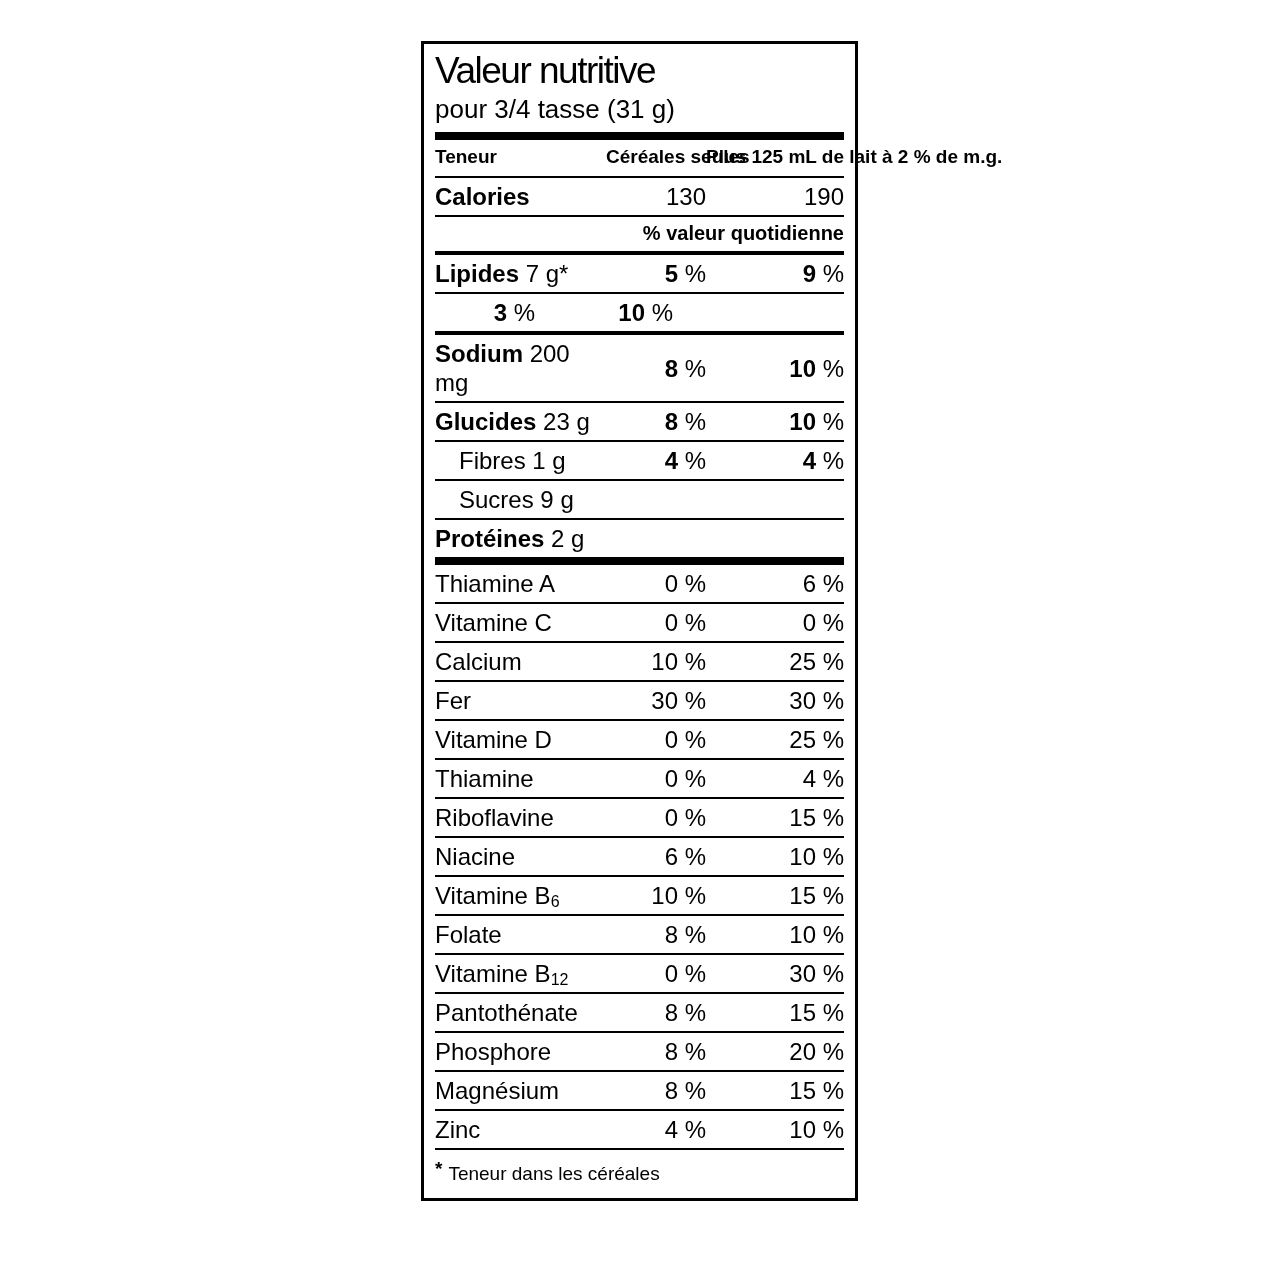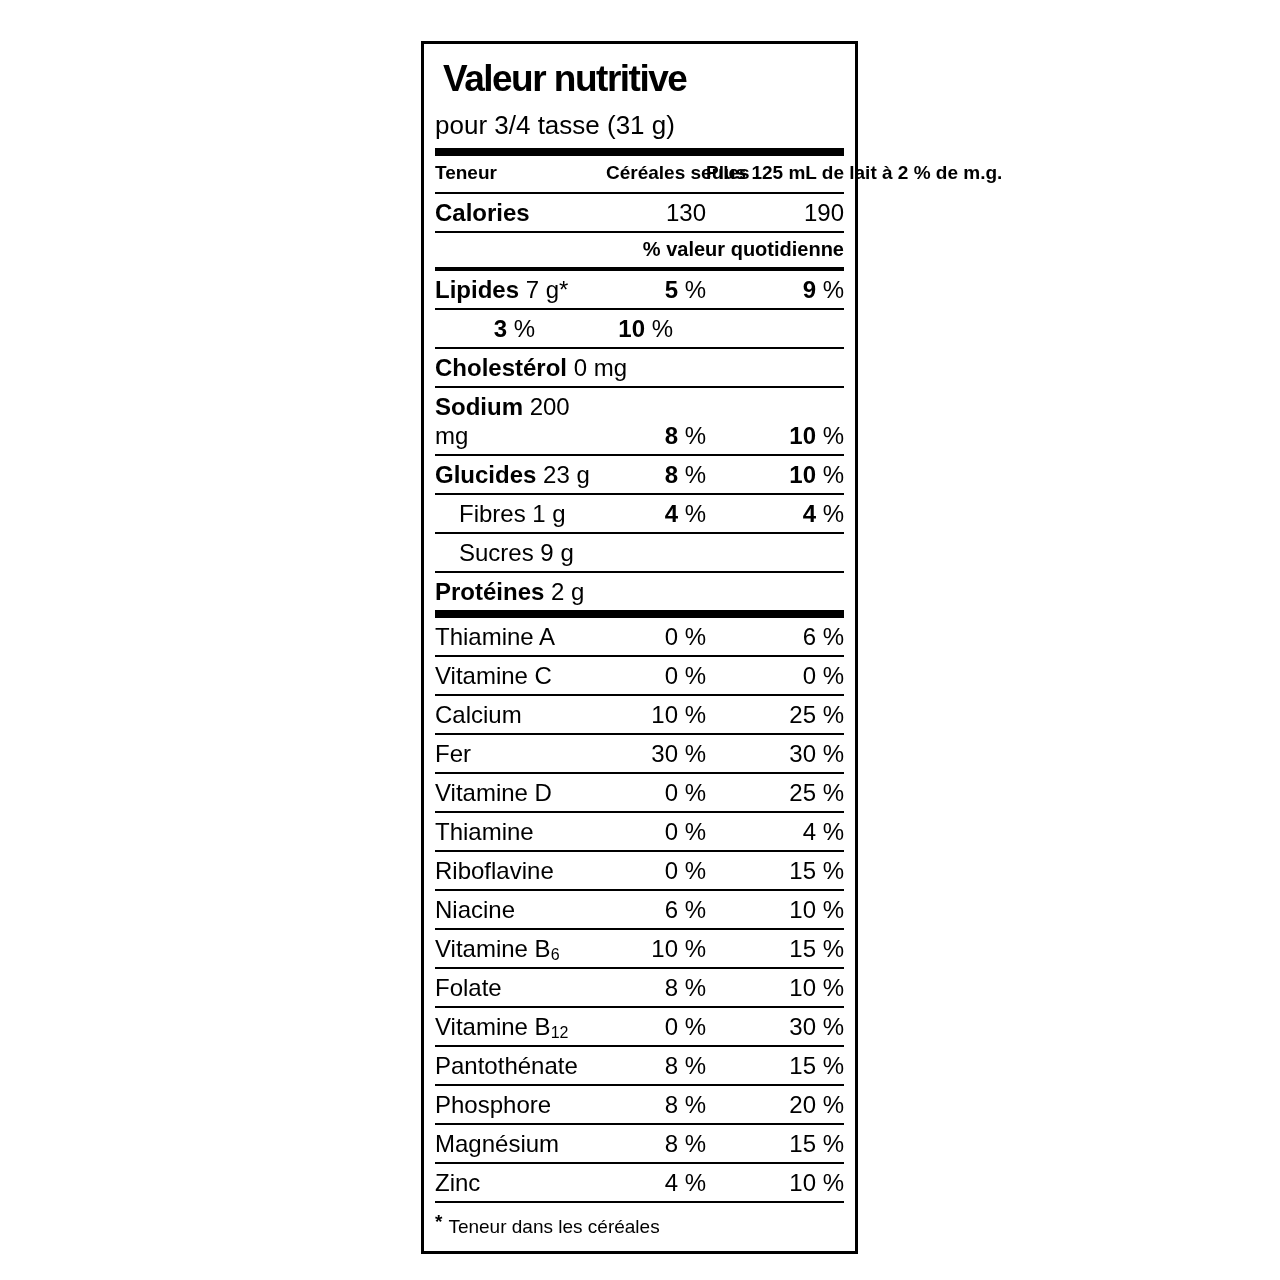--- a/index.html
+++ b/index.html
@@ -16,36 +16,36 @@
     left: 421px;
     top: 41px;
     width: 437px;
     box-sizing: border-box;
     border: 3px solid #000;
     background: #fff;
     padding: 4px 11px 10px 11px;
   }
   .title {
     font-size: 37px;
-    font-weight: bold;
+    font-weight: normal;
     letter-spacing: -1.5px;
     line-height: 46px;
-    margin: 8px;
+    margin: 0;
   }
   .serving {
     font-size: 26px;
     line-height: 31px;
     margin: 0 0 7px 0;
   }
   .bar  { height: 8px; background: #000; }
   .hr   { height: 2px; background: #000; }
   .hr4  { height: 4px; background: #000; }
   .row {
     display: flex;
-    align-items: flex-end;
+    align-items: center;
     font-size: 24px;
     line-height: 29px;
     padding: 4px 0;
   }
   .row .lbl { flex: 1; }
   .row .c1 { width: 100px; text-align: right; white-space: nowrap; }
   .row .c2 { width: 138px; text-align: right; white-space: nowrap; }
   .b { font-weight: bold; }
   .ind { padding-left: 24px; }
   .pre { white-space: pre-line; }
@@ -122,23 +122,20 @@
 
   <div class="hr"></div>
 
   <div class="row tall">
     <div class="c1"><span class="b">3</span><span> %</span></div>
     <div class="c2"><span class="b">10</span><span> %</span></div>
   </div>
 
   <div class="hr"></div>
 
-  <div class="row">
-    <div class="lbl"><span class="b">Cholestérol</span> <span>0 mg</span></div>
-  </div>
 
   <div class="hr"></div>
 
   <div class="row">
     <div class="lbl"><span class="b">Sodium</span> <span>200 mg</span></div>
     <div class="c1"><span class="b">8</span><span> %</span></div>
     <div class="c2"><span class="b">10</span><span> %</span></div>
   </div>
 
   <div class="hr"></div>

